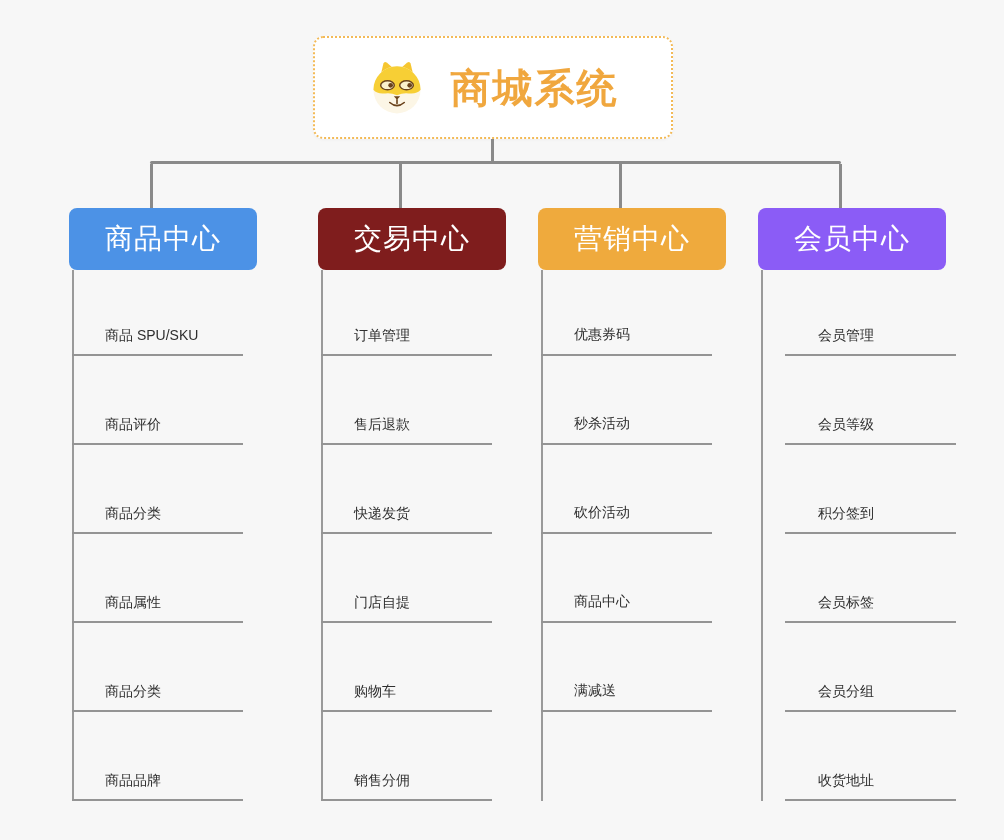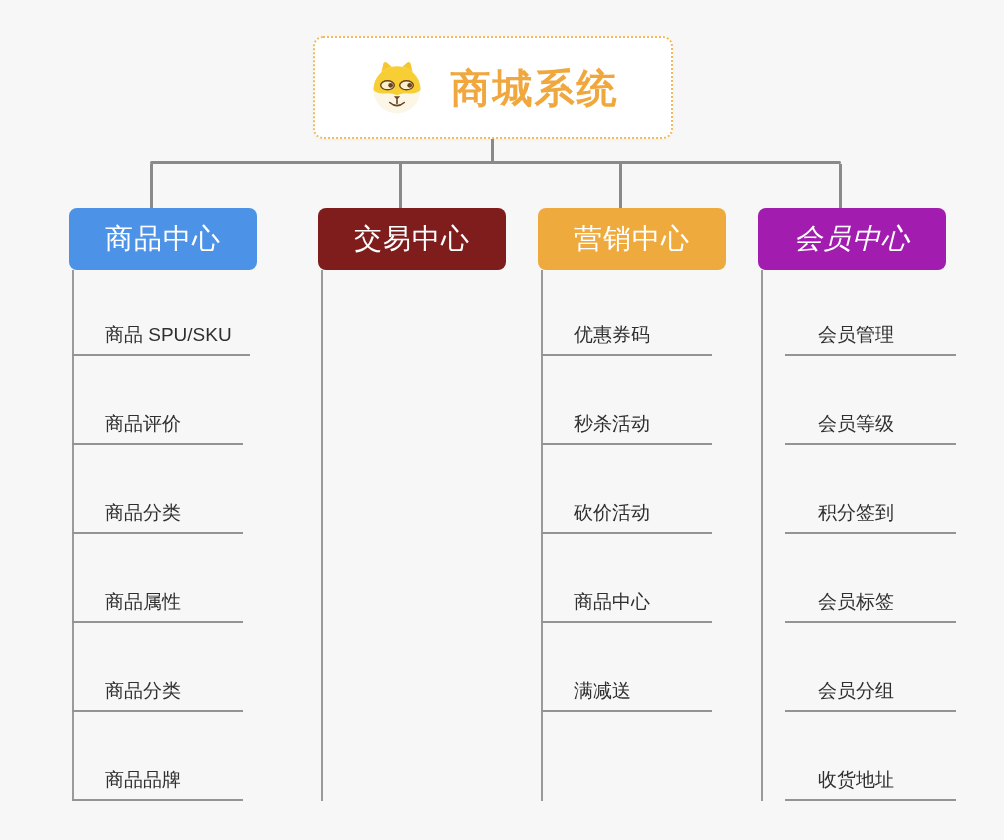--- a/index.html
+++ b/index.html
@@ -72,21 +72,21 @@
     margin:0; padding:0;
     list-style:none;
   }
   .col-0{ left:72px; } .col-1{ left:321px; } .col-2{ left:541px;font-family:Liberation Serif, serif; } .col-3{ left:761px;padding-left:24px; }
   .child-col li{
     width:fit-content;
     min-width:120px;
     margin-top:55px;
     padding:0 18px 6px 33px;
     border-bottom:2px solid #949494;
-    font-size:19px;
+    font-size:14px;
     line-height:26px;
     color:#2f2f2f;
     white-space:nowrap;
   }
   .child-col li:first-child{ margin-top:52px; }
 </style>
 </head>
 <body>
 
 <div class="canvas">
@@ -130,31 +130,39 @@
   <ul class="child-col col-0">
     <li>商品 SPU/SKU</li>
     <li>商品评价</li>
     <li>商品分类</li>
     <li>商品属性</li>
     <li>商品分类</li>
     <li>商品品牌</li>
   </ul>
 
   <div class="branch-box box-1" style="background-color: #7f1d1d;">交易中心</div>
+  <ul class="child-col col-1">
+    <li>订单管理</li>
+    <li>售后退款</li>
+    <li>快递发货</li>
+    <li>门店自提</li>
+    <li>购物车</li>
+    <li>销售分佣</li>
+  </ul>
 
   <div class="branch-box box-2" style="background-color: rgb(239, 170, 61);">营销中心</div>
   <ul class="child-col col-2">
     <li>优惠券码</li>
     <li>秒杀活动</li>
     <li>砍价活动</li>
     <li>商品中心</li>
     <li>满减送</li>
   </ul>
 
-  <div class="branch-box box-3" style="background-color: #a21caf; font-style: italic;">会员中心</div>
+  <div class="branch-box box-3" style="background-color: #8b5cf6;">会员中心</div>
   <ul class="child-col col-3">
     <li>会员管理</li>
     <li>会员等级</li>
     <li>积分签到</li>
     <li>会员标签</li>
     <li>会员分组</li>
     <li>收货地址</li>
   </ul>
 
 </div>

